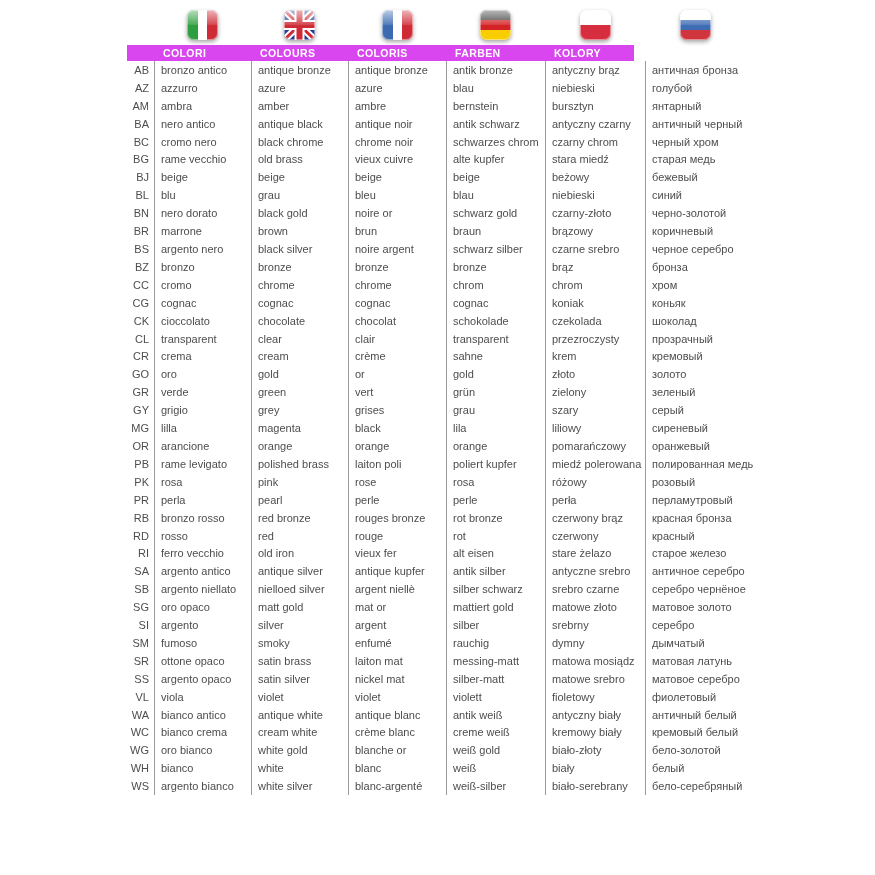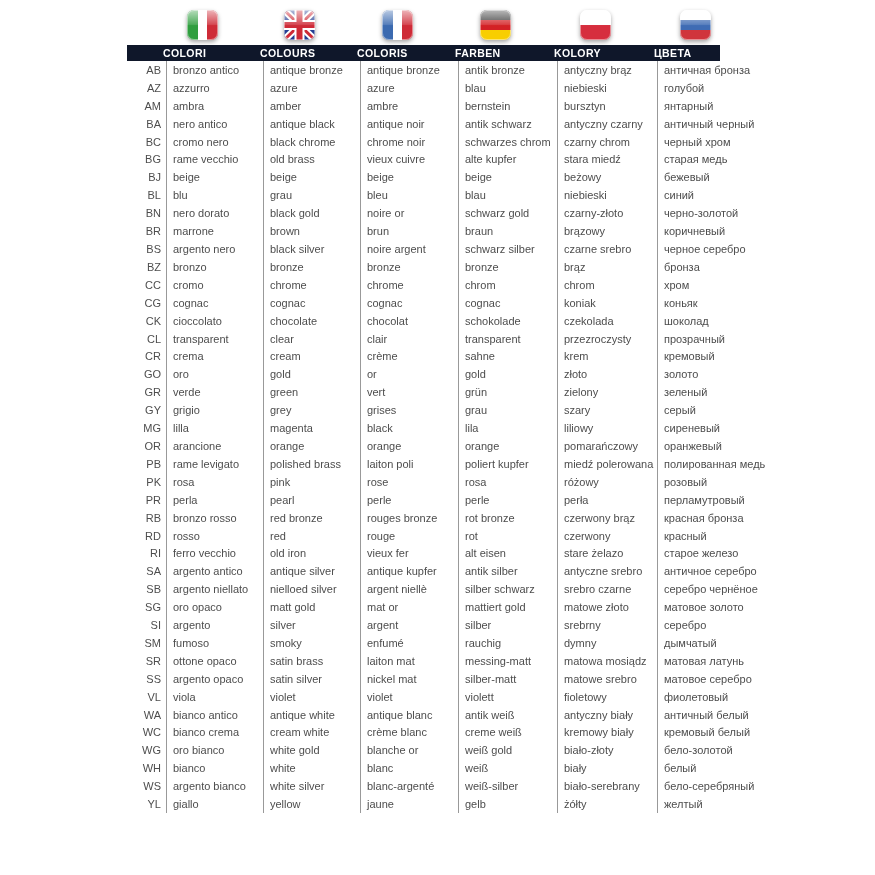--- a/index.html
+++ b/index.html
@@ -14,30 +14,30 @@
   
   .flags-row{
     position:absolute;left:0;top:9px;width:618px;height:31px;
     display:grid;grid-template-columns:var(--cols);
   }
   .flag-cell{display:flex;justify-content:center;align-items:center;}
   .flag-cell svg{filter:drop-shadow(0 2px 2px rgba(0,0,0,0.35));}
 
   
   .header-bar{
-    position:absolute;left:0;top:45px;width:593px;height:16px;
-    background:#0f172a;display:grid;grid-template-columns:var(--cols);align-items:center;
+    position:absolute;left:0;top:45px;width:507px;height:16px;
+    background:#d946ef;display:grid;grid-template-columns:var(--cols);align-items:center;
   }
   .header-label{
     color:#ffffff;font-size:10.5px;font-weight:bold;letter-spacing:0.4px;
     padding-left:9px;white-space:nowrap;line-height:16px;
   }
 
   
-  .tbody{position:absolute;left:12px;top:61px;width:618px;text-align:center;}
+  .tbody{position:absolute;left:0;top:61px;width:618px;text-align:center;}
   .trow{
     display:grid;grid-template-columns:var(--cols);
     height:17.92px;align-items:center;
   }
   .cell{
     font-size:11px;color:#4d4d4d;white-space:nowrap;
     padding-left:6px;height:100%;display:flex;align-items:center;
     border-left:1px solid #999999;overflow:visible;
   }
   .cell.code{
@@ -580,24 +580,15 @@
       <div class="trow">
         <div class="cell code">WS</div>
         <div class="cell">argento bianco</div>
         <div class="cell">white silver</div>
         <div class="cell">blanc-argenté</div>
         <div class="cell">weiß-silber</div>
         <div class="cell">biało-serebrany</div>
         <div class="cell">бело-серебряный</div>
       </div>
 
-      <div class="trow">
-        <div class="cell code">YL</div>
-        <div class="cell">giallo</div>
-        <div class="cell">yellow</div>
-        <div class="cell">jaune</div>
-        <div class="cell">gelb</div>
-        <div class="cell">żółty</div>
-        <div class="cell">желтый</div>
-      </div>
     </div>
 
 </div>
 
 </body></html>

